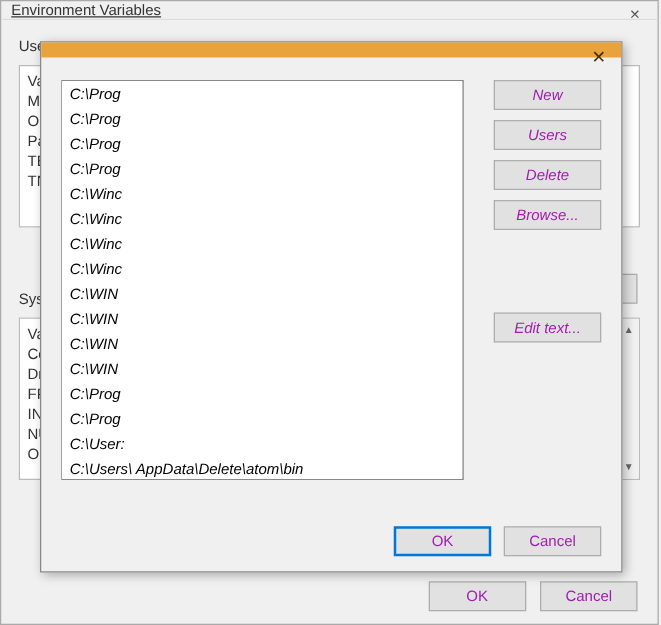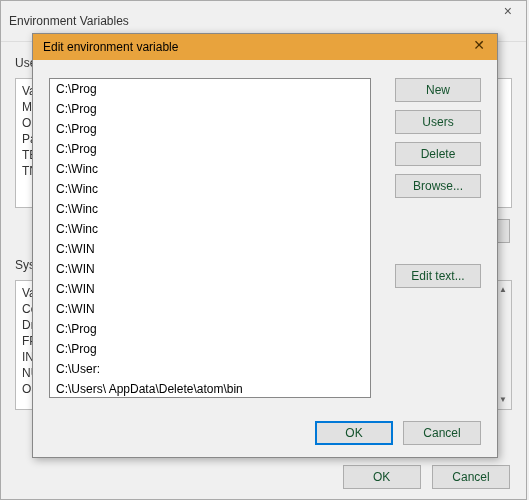--- a/index.html
+++ b/index.html
@@ -21,25 +21,26 @@
     .parent-dialog {
       position: absolute;
       top: 0;
       left: 0;
       width: 527px;
       height: 500px;
       background: #f0f0f0;
       border: 1px solid #aaa;
     }
     .parent-title {
-      padding: 13px 8px;
+      padding: 0 8px;
       font-size: 12px;
       color: #333;
       border-bottom: 1px solid #ddd;
       position: relative;
+      text-decoration: underline;
     }
     .parent-title .close-x {
       position: absolute;
       right: 6px;
       top: 2px;
       font-size: 14px;
       color: #555;
       padding: 0 8px;
     }
     .parent-body {
@@ -94,20 +95,21 @@
       text-align: center;
       line-height: 18px;
       font-size: 14px;
       color: #4a2e00;
       cursor: pointer;
     }
     .modal-body {
       padding: 18px 16px 10px 16px;
       display: flex;
       gap: 24px;
+      font-style: italic;
     }
     .listbox {
       flex: 1;
       background: #fff;
       border: 1px solid #888;
       height: 320px;
       overflow-y: auto;
       overflow-x: hidden;
     }
     .list-item {
@@ -125,21 +127,21 @@
       flex-direction: column;
     }
     .btn {
       background: #e1e1e1;
       border: 1px solid #adadad;
       padding: 4px 0;
       font-size: 12px;
       text-align: center;
       cursor: pointer;
       margin-bottom: 8px;
-      color: #14532d;
+      color: #a21caf;
     }
     .btn.default-btn {
       border: 2px solid #0078d7;
       padding: 3px 0;
     }
     .gap-small { height: 28px; }
     .gap-med { height: 30px; }
     .modal-footer {
       position: absolute;
       right: 16px;
@@ -236,21 +238,20 @@
     </div>
   </div>
   <div class="parent-bottom">
     <span class="btn">OK</span>
     <span class="btn">Cancel</span>
   </div>
 </div>
 
 <div class="modal">
   <div class="modal-title">
-    <span>Edit environment variable</span>
     <span class="close-btn">✕</span>
   </div>
   <div class="modal-body">
     <div class="listbox" id="path-list">
 
     <div class="list-item">C:\Prog</div>
         <div class="list-item">C:\Prog</div>
         <div class="list-item">C:\Prog</div>
         <div class="list-item">C:\Prog</div>
         <div class="list-item">C:\Winc</div>

